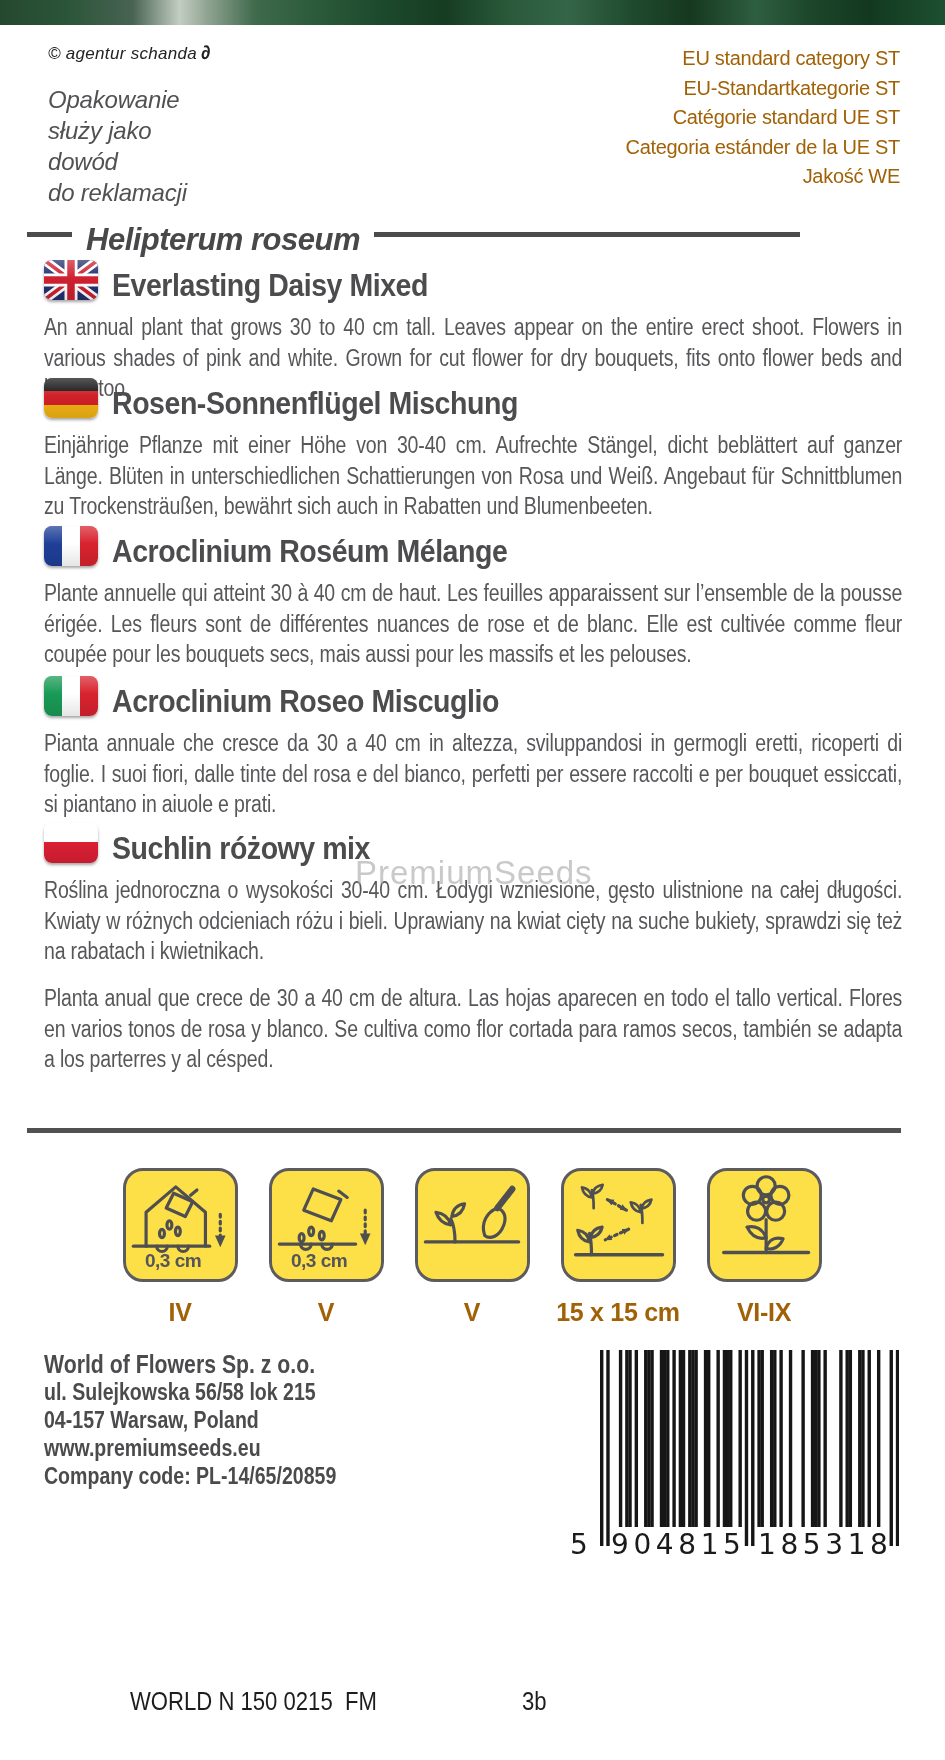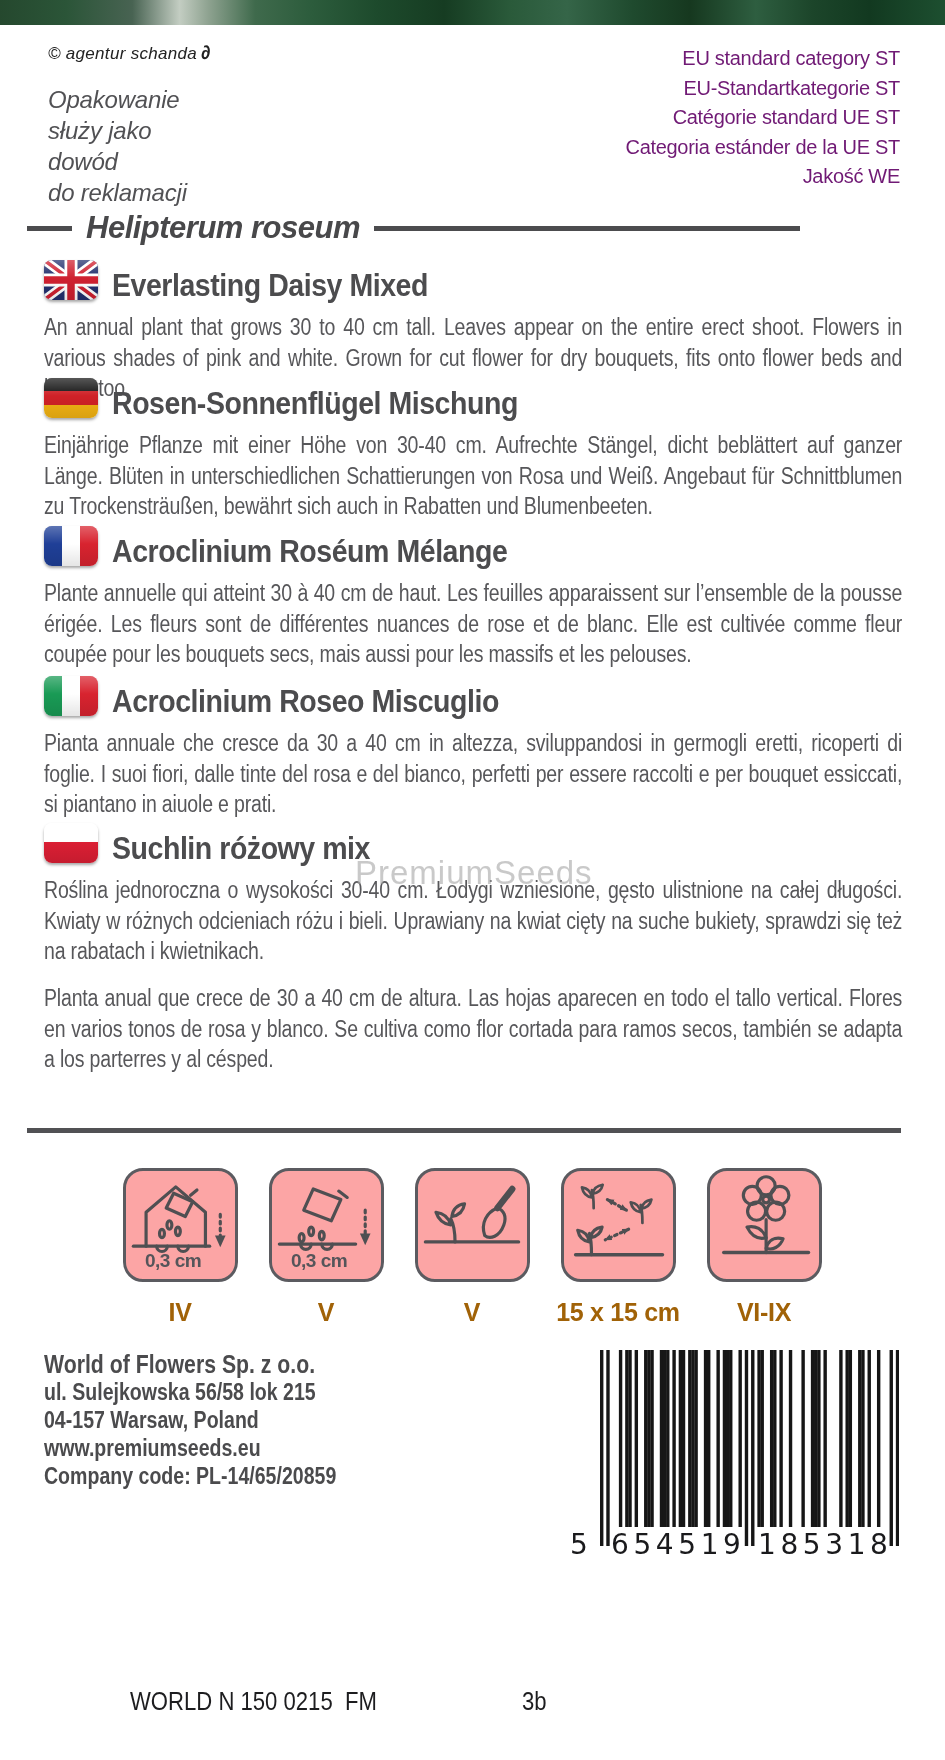--- a/index.html
+++ b/index.html
@@ -20,33 +20,33 @@
     position:absolute; left:48px; top:42px; font-style:italic; font-size:17px;
     color:#222; letter-spacing:0.3px; white-space:nowrap;
   }
   .logo .leaf{font-style:italic; font-weight:bold; font-size:19px; margin-left:4px;}
   .claims{
     position:absolute; left:48px; top:84px; font-style:italic; font-size:24px;
     line-height:31px; color:#515154; letter-spacing:-0.2px;
   }
   .eu-cat{
     position:absolute; right:45px; top:44px; text-align:right; font-size:20px;
-    line-height:29.5px; color:#701a75; letter-spacing:-0.3px;
+    line-height:29.5px; color:#a16207; letter-spacing:-0.3px;
   }
   
   .title-row{
     position:absolute; left:27px; top:210px; width:773px;
     display:flex; align-items:center; gap:14px;
   }
   .rule{height:5px; background:#4c4c4e;}
   .rule-short{width:45px;}
   .rule-long{flex:1;}
   .main-title{
     font-size:31px; font-weight:bold; font-style:italic; color:#48484a;
-    letter-spacing:-0.5px; white-space:nowrap;
+    letter-spacing:-0.5px; white-space:nowrap;margin-top:12px;
   }
   
   .lang-section{position:absolute; left:44px; width:858px;}
   .flag-row{display:flex; align-items:flex-end; gap:14px; height:40px;}
   .flag{
     width:54px; height:40px; border-radius:8px; position:relative; overflow:hidden;
     flex:0 0 54px; box-shadow:0 2px 3px rgba(0,0,0,0.35);
   }
   .flag::after{
     content:""; position:absolute; inset:0; border-radius:8px;
@@ -69,21 +69,21 @@
     text-align:justify;
   }
   .watermark{
     position:absolute; left:355px; top:854px; font-size:33px; letter-spacing:1px;
     color:rgba(168,168,168,0.62); z-index:6; white-space:nowrap;
   }
   .divider{position:absolute; left:27px; top:1128px; width:874px; height:5px; background:#515154;}
   
   .picto{
     position:absolute; top:1168px; width:115px; height:114px;
-    border:3px solid #5b5b60; border-radius:20px; box-sizing:border-box; background:#fca5a5;
+    border:3px solid #5b5b60; border-radius:20px; box-sizing:border-box; background:#fde047;
   }
   .picto svg{display:block; width:106px; height:106px; margin:1px;}
   .p1{left:123px;} .p2{left:269px;} .p3{left:415px;} .p4{left:561px;} .p5{left:707px;}
   .picto-label{
     position:absolute; top:1298px; width:160px; text-align:center;
     font-size:25px; font-weight:bold; color:#a16207; letter-spacing:-0.3px;
   }
   .l1{left:100px;} .l2{left:246px;} .l3{left:392px;} .l4{left:538px;} .l5{left:684px;}
   
   .address{position:absolute; left:44px; top:1350px; transform:scaleX(0.85); transform-origin:0 0;}
@@ -352,20 +352,20 @@
           <rect x="245.49" y="0" width="3.40" height="177"></rect>
           <rect x="248.64" y="0" width="3.40" height="177"></rect>
           <rect x="258.08" y="0" width="3.40" height="177"></rect>
           <rect x="261.23" y="0" width="3.40" height="177"></rect>
           <rect x="267.53" y="0" width="3.40" height="177"></rect>
           <rect x="276.97" y="0" width="3.40" height="177"></rect>
           <rect x="289.56" y="0" width="3.40" height="196"></rect>
           <rect x="295.85" y="0" width="3.40" height="196"></rect>
         </svg></div>
     <span class="bc-digit bc-first">5</span>
-    <span class="bc-digit bc-left">654519</span>
+    <span class="bc-digit bc-left">904815</span>
     <span class="bc-digit bc-right">185318</span>
   </div>
 
   <div class="footer-batch">WORLD N 150 0215  FM</div>
   <div class="footer-code">3b</div>
 
 </div>
 
 </body></html>

